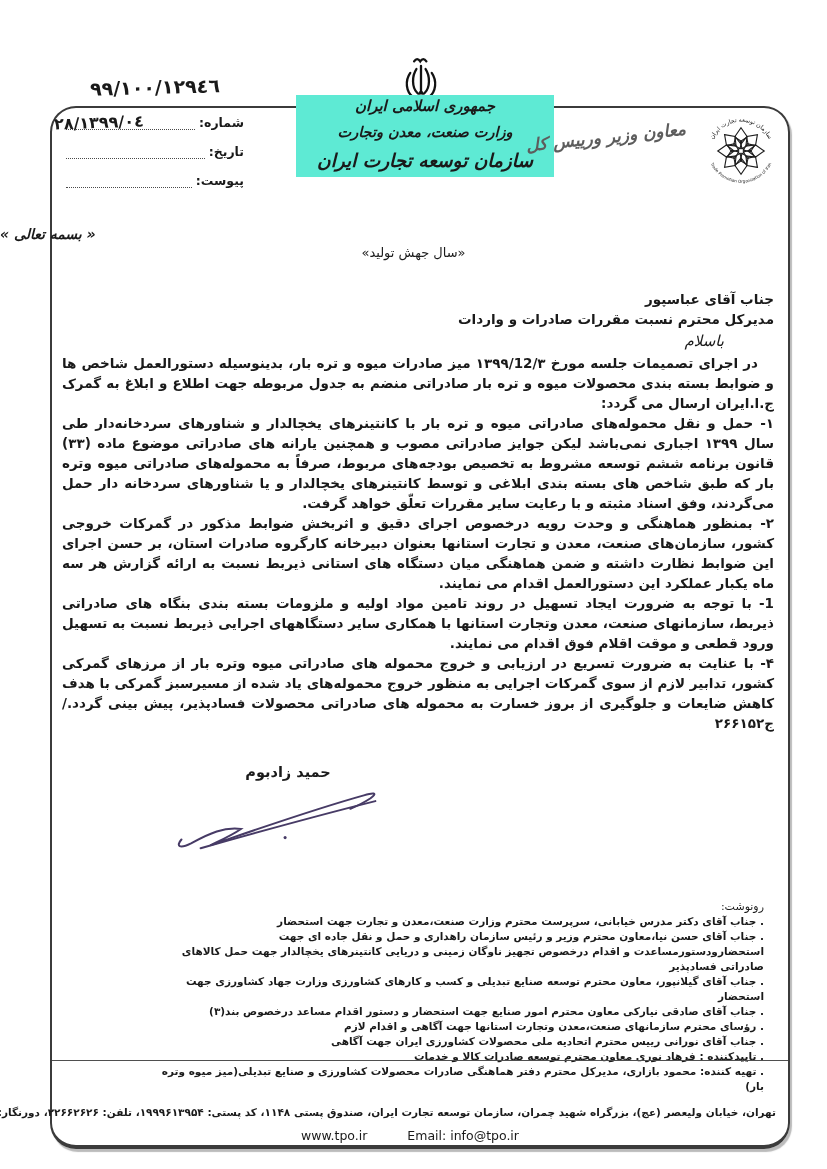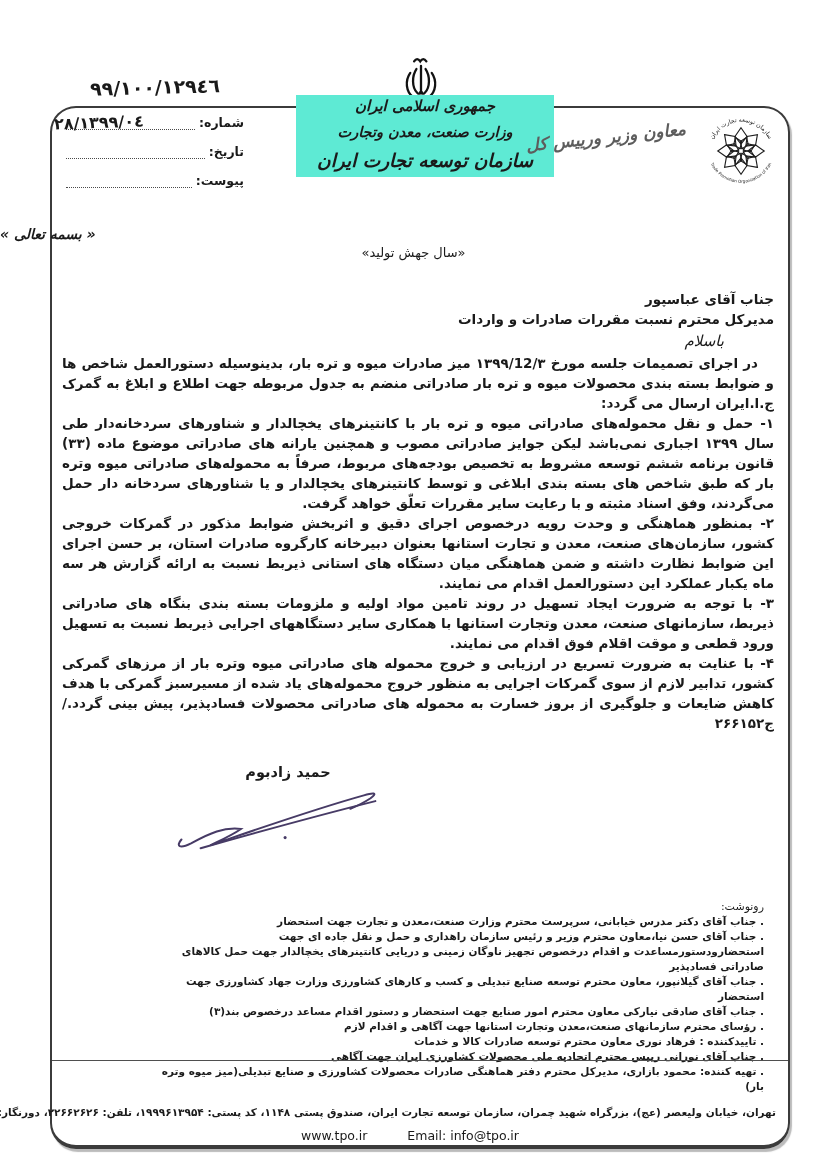--- a/index.html
+++ b/index.html
@@ -150,21 +150,21 @@
   <div class="besmele">« بسمه تعالی »</div>
   <div class="slogan">«سال جهش تولید»</div>
 
   <div class="content">
     <div class="rcpt">جناب آقای عباسپور</div>
     <div class="rcpt">مدیرکل محترم نسبت مقررات صادرات و واردات</div>
     <div class="basalam">باسلام</div>
     <p class="para intro">در اجرای تصمیمات جلسه مورخ ۱۳۹۹/12/۳ میز صادرات میوه و تره بار، بدینوسیله دستورالعمل شاخص ها و ضوابط بسته بندی محصولات میوه و تره بار صادراتی منضم به جدول مربوطه جهت اطلاع و ابلاغ به گمرک ج.ا.ایران ارسال می گردد:</p>
     <p class="para">۱- حمل و نقل محموله‌های صادراتی میوه و تره بار با کانتینرهای یخچالدار و شناورهای سردخانه‌دار طی سال ۱۳۹۹ اجباری نمی‌باشد لیکن جوایز صادراتی مصوب و همچنین یارانه های صادراتی موضوع ماده (۳۳) قانون برنامه ششم توسعه مشروط به تخصیص بودجه‌های مربوط، صرفاً به محموله‌های صادراتی میوه وتره بار که طبق شاخص های بسته بندی ابلاغی و توسط کانتینرهای یخچالدار و یا شناورهای سردخانه دار حمل می‌گردند، وفق اسناد مثبته و با رعایت سایر مقررات تعلّق خواهد گرفت.</p>
     <p class="para">۲- بمنظور هماهنگی و وحدت رویه درخصوص اجرای دقیق و اثربخش ضوابط مذکور در گمرکات خروجی کشور، سازمان‌های صنعت، معدن و تجارت استانها بعنوان دبیرخانه کارگروه صادرات استان، بر حسن اجرای این ضوابط نظارت داشته و ضمن هماهنگی میان دستگاه های استانی ذیربط نسبت به ارائه گزارش هر سه ماه یکبار عملکرد این دستورالعمل اقدام می نمایند.</p>
-    <p class="para">۳- با توجه به ضرورت ایجاد تسهیل در روند تامین مواد اولیه و ملزومات بسته بندی بنگاه های صادراتی ذیربط، سازمانهای صنعت، معدن وتجارت استانها با همکاری سایر دستگاههای اجرایی ذیربط نسبت به تسهیل ورود قطعی و موقت اقلام فوق اقدام می نمایند.</p>
+    <p class="para">1- با توجه به ضرورت ایجاد تسهیل در روند تامین مواد اولیه و ملزومات بسته بندی بنگاه های صادراتی ذیربط، سازمانهای صنعت، معدن وتجارت استانها با همکاری سایر دستگاههای اجرایی ذیربط نسبت به تسهیل ورود قطعی و موقت اقلام فوق اقدام می نمایند.</p>
     <p class="para">۴- با عنایت به ضرورت تسریع در ارزیابی و خروج محموله های صادراتی میوه وتره بار از مرزهای گمرکی کشور، تدابیر لازم از سوی گمرکات اجرایی به منظور خروج محموله‌های یاد شده از مسیرسبز گمرکی با هدف کاهش ضایعات و جلوگیری از بروز خسارت به محموله های صادراتی محصولات فسادپذیر، پیش بینی گردد./ج۲۶۶۱۵۲</p>
   </div>
 
   <div class="sig">
     <div class="sig-name">حمید زادبوم</div>
     <svg width="250" height="72" viewBox="0 0 250 75">
       <g fill="none" stroke="#473b66" stroke-width="2.1" stroke-linecap="round">
         <path d="M14,62 C8,69 12,72 24,66 C44,55 58,49 76,51 C66,58 52,64 44,68 C82,55 150,31 204,16 C214,13 219,13 211,19 C205,23 197,27 190,30"></path>
         <path d="M34,71 C98,53 168,34 216,22"></path>
         <circle cx="122" cy="60" r="1.6" fill="#473b66" stroke="none"></circle>
@@ -172,22 +172,22 @@
     </svg>
   </div>
 
   <div class="cc">
     <div class="cc-title">رونوشت:</div>
     <div class="cc-item">. جناب آقای دکتر مدرس خیابانی، سرپرست محترم وزارت صنعت،معدن و تجارت جهت استحضار</div>
     <div class="cc-item">. جناب آقای حسن نیا،معاون محترم وزیر و رئیس سازمان راهداری و حمل و نقل جاده ای جهت استحضارودستورمساعدت و اقدام درخصوص تجهیز ناوگان زمینی و دریایی کانتینرهای یخچالدار جهت حمل کالاهای صادراتی فسادپذیر</div>
     <div class="cc-item">. جناب آقای گیلانپور، معاون محترم توسعه صنایع تبدیلی و کسب و کارهای کشاورزی وزارت جهاد کشاورزی جهت استحضار</div>
     <div class="cc-item">. جناب آقای صادقی نیارکی معاون محترم امور صنایع جهت استحضار و دستور اقدام مساعد درخصوص بند(۳)</div>
     <div class="cc-item">.  رؤسای محترم سازمانهای صنعت،معدن وتجارت استانها جهت آگاهی و اقدام لازم</div>
+    <div class="cc-item">. جناب آقای نورانی رییس محترم اتحادیه ملی محصولات کشاورزی ایران جهت آگاهی</div>
     <div class="cc-item">. تاییدکننده : فرهاد نوری معاون محترم توسعه صادرات کالا و خدمات</div>
-    <div class="cc-item">. جناب آقای نورانی رییس محترم اتحادیه ملی محصولات کشاورزی ایران جهت آگاهی</div>
     <div class="cc-item">. تهیه کننده: محمود بازاری، مدیرکل محترم دفتر هماهنگی صادرات محصولات کشاورزی و صنایع تبدیلی(میز میوه وتره بار)</div>
   </div>
 
   <div class="divider"></div>
 
   <div class="addr">تهران، خیابان ولیعصر (عج)، بزرگراه شهید چمران، سازمان توسعه تجارت ایران، صندوق پستی ۱۱۴۸، کد پستی: ۱۹۹۹۶۱۳۹۵۴، تلفن: ۲۲۶۶۲۶۲۶، دورنگار: ۲۲۶۶۴۰۴۵ - ۲۲۶۶۴۰۴۴</div>
 
   <div class="weburl">
     <span>www.tpo.ir</span>
     <span>Email: info@tpo.ir</span>

